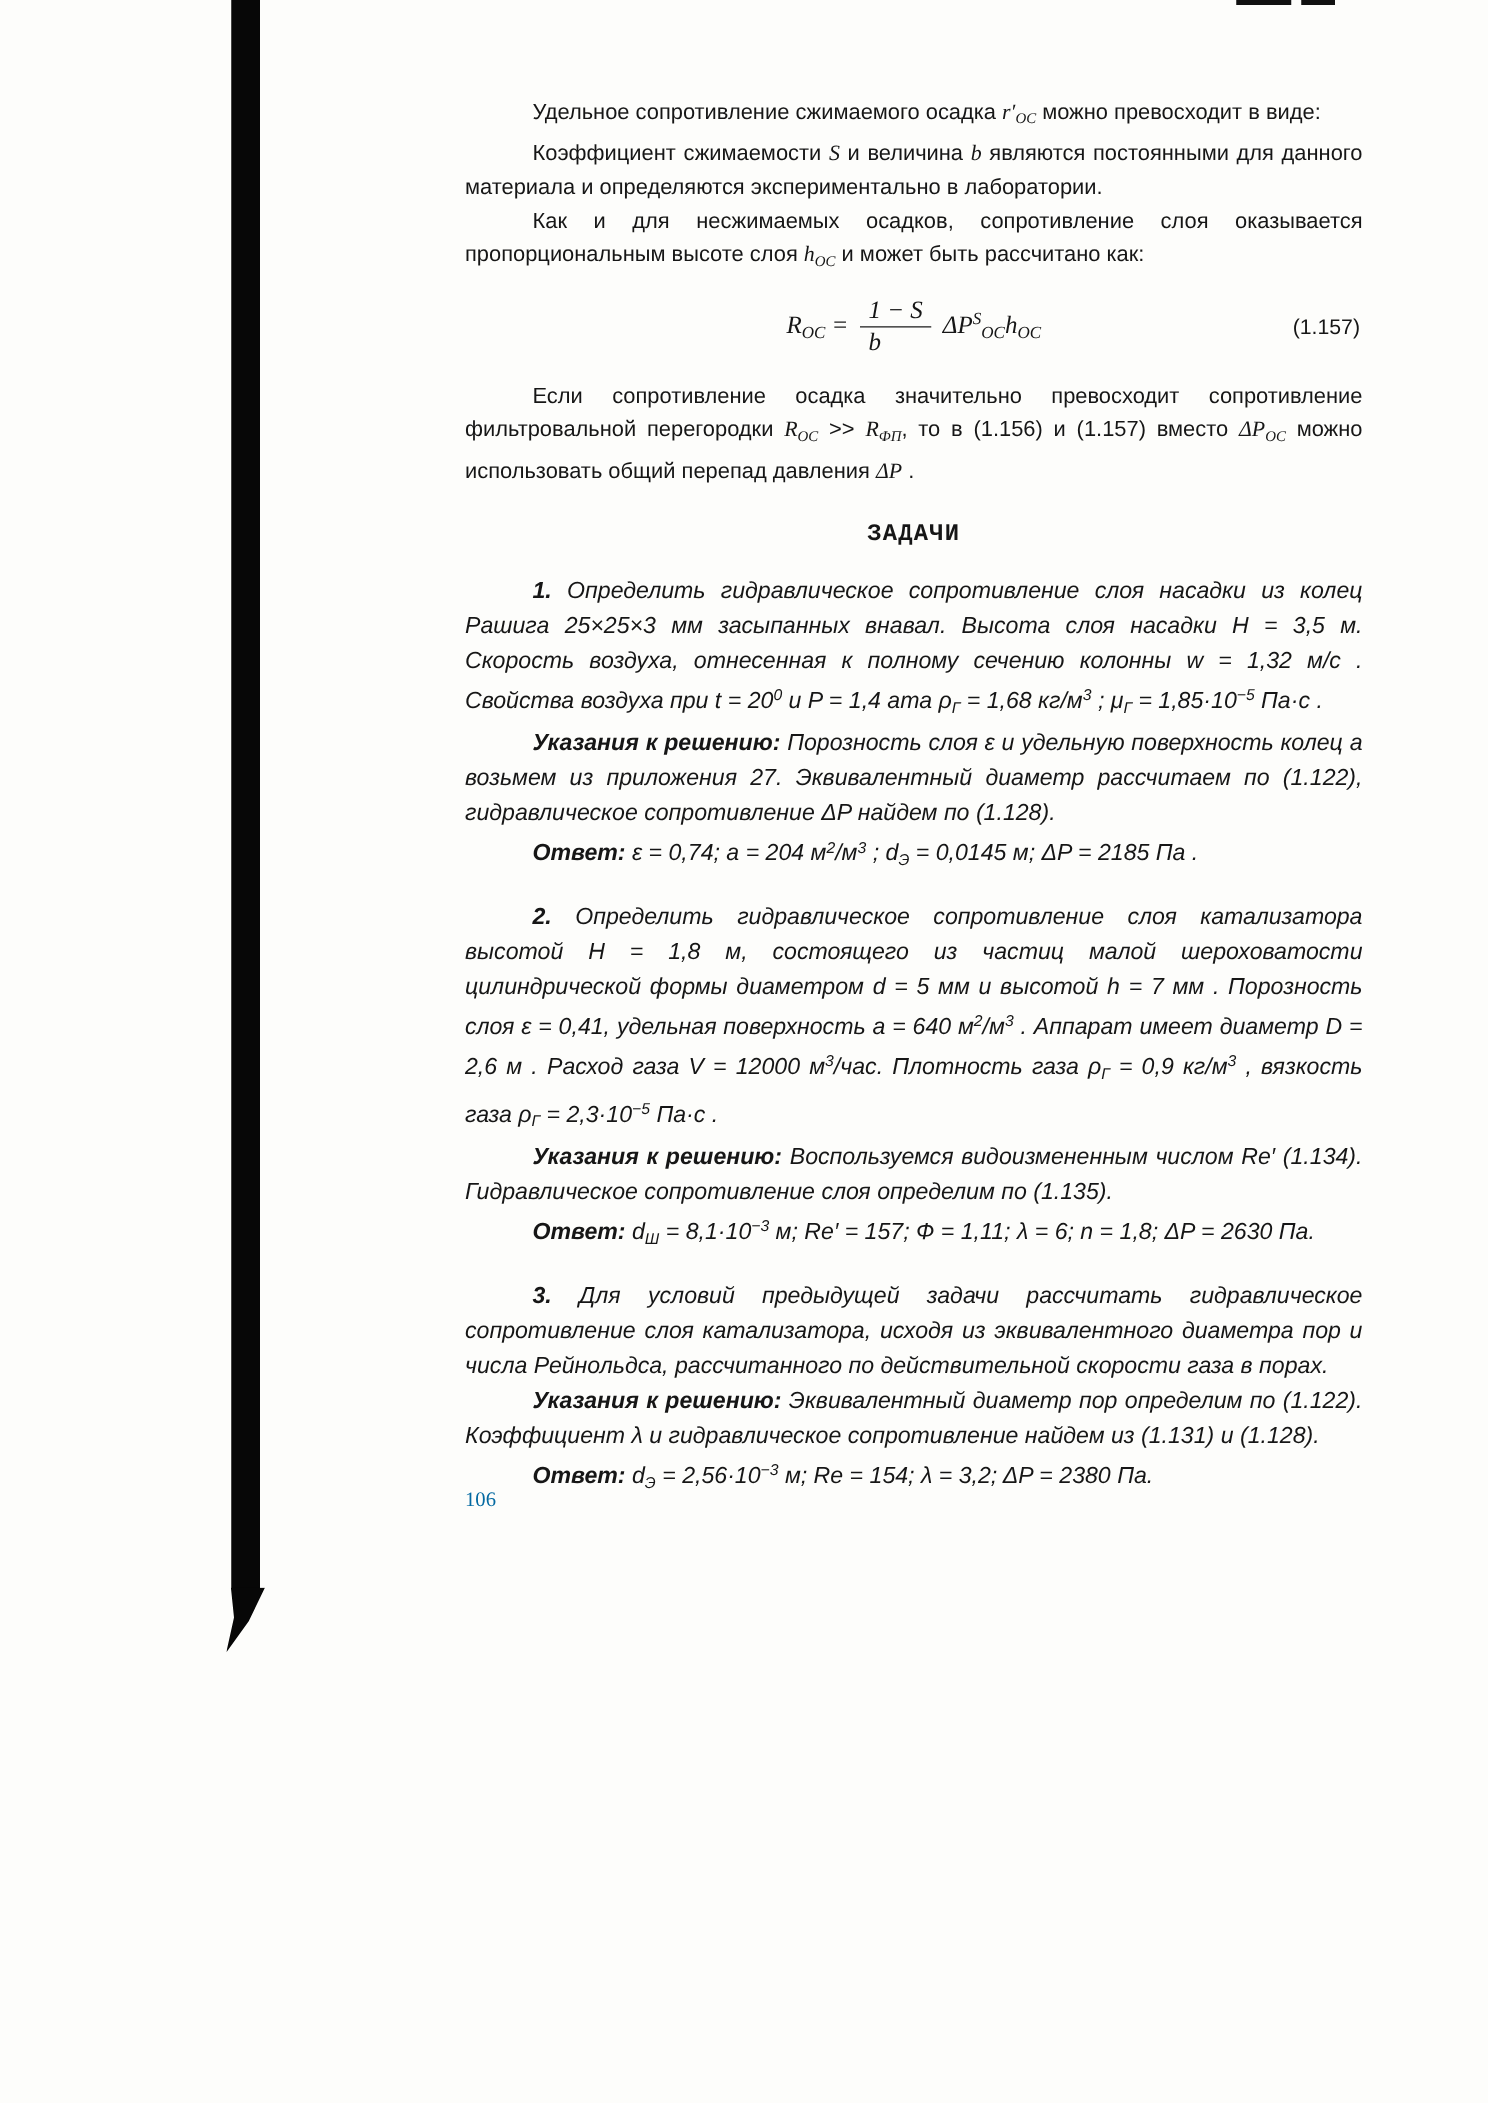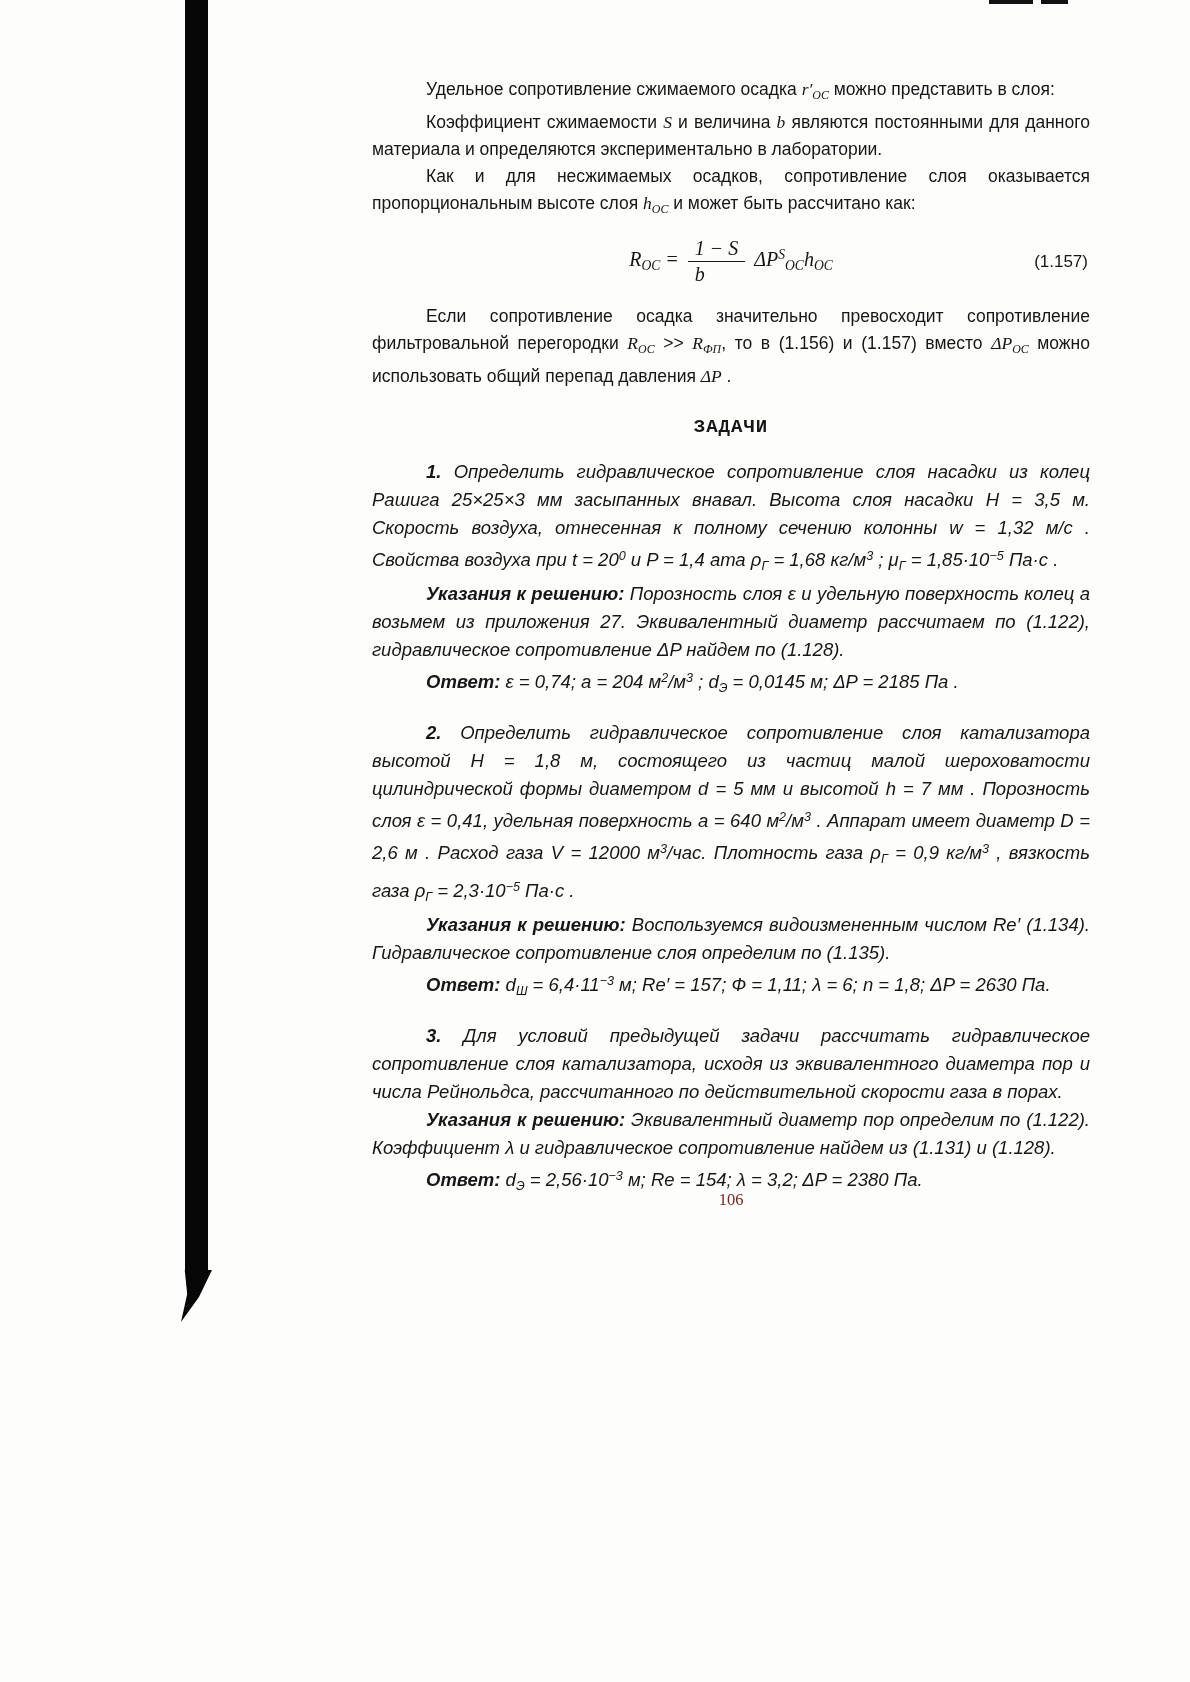--- a/index.html
+++ b/index.html
@@ -46,36 +46,36 @@
   .frac .den { display:block; padding:1px 7px 0; }
 
   
   .rs-i  { font-style:italic; font-family:"Liberation Serif", serif; }
   .rs-b  { font-weight:bold; }
   .rs-sub{ font-size:68%; vertical-align:-0.3em; }
   .rs-sup{ font-size:68%; vertical-align:0.5em; }
   .rs-i.rs-sub, .rs-i.rs-sup { font-family:"Liberation Serif", serif; font-style:italic; }
 
   .page-number { position:absolute; left:372px; width:718px; top:1190px;
-                 text-align:center; font-family:"Liberation Serif", serif;
-                 font-size:16.5px; color:#7f1d1d; }
+                 text-align:left; font-family:"Liberation Serif", serif;
+                 font-size:16.5px; color:#0369a1; }
 </style>
 </head>
 <body>
 
 <div class="page">
 
   <div class="spine"></div>
   <div class="spine-tip"></div>
   <div class="mark m1"></div>
   <div class="mark m2"></div>
 
   <div class="content">
 
-    <p class="sans indent"><span>Удельное сопротивление сжимаемого осадка </span><span class="rs-i">r′</span><span class="rs-i rs-sub">ОС</span><span> можно представить в слоя:</span></p>
+    <p class="sans indent"><span>Удельное сопротивление сжимаемого осадка </span><span class="rs-i">r′</span><span class="rs-i rs-sub">ОС</span><span> можно превосходит в виде:</span></p>
 
 
     <p class="sans indent"><span>Коэффициент сжимаемости </span><span class="rs-i">S</span><span> и величина </span><span class="rs-i">b</span><span> являются постоянными для данного материала и определяются экспериментально в лаборатории.</span></p>
 
     <p class="sans indent"><span>Как и для несжимаемых осадков, сопротивление слоя оказывается пропорциональным высоте слоя </span><span class="rs-i">h</span><span class="rs-i rs-sub">ОС</span><span> и может быть рассчитано как:</span></p>
 
     <div class="eq-row">
       <span>
         <span><span>R</span><span class="rs-sub">ОС</span><span> = </span></span><span class="frac"><span class="num">1 − S</span><span class="den">b</span></span><span><span> ΔP</span><span class="rs-sup">S</span><span class="rs-sub">ОС</span><span>h</span><span class="rs-sub">ОС</span></span>
       </span>
@@ -85,21 +85,21 @@
     <p class="sans indent"><span>Если сопротивление осадка значительно превосходит сопротивление фильтровальной перегородки  </span><span class="rs-i">R</span><span class="rs-i rs-sub">ОС</span><span> &gt;&gt; </span><span class="rs-i">R</span><span class="rs-i rs-sub">ФП</span><span>,  то в (1.156) и (1.157) вместо  </span><span class="rs-i">ΔP</span><span class="rs-i rs-sub">ОС</span><span>  можно использовать общий перепад давления  </span><span class="rs-i">ΔP</span><span> .</span></p>
 
     <h2 class="heading">ЗАДАЧИ</h2>
 
     <p class="prob indent"><span class="rs-b">1. </span><span>Определить гидравлическое сопротивление слоя насадки из колец Рашига </span><span>25×25×3 мм</span><span>  засыпанных внавал. Высота слоя насадки </span><span>H = 3,5 м</span><span>. Скорость воздуха, отнесенная к полному сечению колонны </span><span>w = 1,32  м/с</span><span> . Свойства воздуха при </span><span>t = 20</span><span class="rs-sup">0</span><span>  и  </span><span>P = 1,4 ата  </span><span>ρ</span><span class="rs-sub">Г</span><span> = 1,68 кг/м</span><span class="rs-sup">3</span><span> ;  </span><span>μ</span><span class="rs-sub">Г</span><span> = 1,85·10</span><span class="rs-sup">−5</span><span>  Па·с .</span></p>
     <p class="prob indent"><span class="rs-b">Указания к решению: </span><span>Порозность слоя </span><span>ε</span><span>  и удельную поверхность колец  </span><span>а</span><span>  возьмем из приложения 27. Эквивалентный диаметр рассчитаем по (1.122), гидравлическое сопротивление </span><span>ΔP</span><span> найдем по (1.128).</span></p>
     <p class="prob indent"><span class="rs-b">Ответ: </span><span>ε = 0,74;  a = 204  м</span><span class="rs-sup">2</span><span>/м</span><span class="rs-sup">3</span><span> ;  d</span><span class="rs-sub">Э</span><span> = 0,0145 м;  ΔP = 2185 Па .</span></p>
 
     <p class="prob indent gap"><span class="rs-b">2. </span><span>Определить гидравлическое сопротивление слоя катализатора высотой </span><span>H = 1,8 м</span><span>,  состоящего из частиц малой шероховатости цилиндрической формы диаметром </span><span>d = 5 мм</span><span>  и высотой  </span><span>h = 7 мм</span><span> . Порозность слоя </span><span>ε = 0,41</span><span>, удельная поверхность </span><span>a = 640  м</span><span class="rs-sup">2</span><span>/м</span><span class="rs-sup">3</span><span> . Аппарат имеет диаметр </span><span>D = 2,6 м</span><span> . Расход газа </span><span>V = 12000 м</span><span class="rs-sup">3</span><span>/час</span><span>.  Плотность  газа  </span><span>ρ</span><span class="rs-sub">Г</span><span> = 0,9 кг/м</span><span class="rs-sup">3</span><span> ,  вязкость  газа </span><span>ρ</span><span class="rs-sub">Г</span><span> = 2,3·10</span><span class="rs-sup">−5</span><span>  Па·с .</span></p>
     <p class="prob indent"><span class="rs-b">Указания к решению: </span><span>Воспользуемся  видоизмененным  числом  </span><span>Re′</span><span> (1.134). Гидравлическое сопротивление слоя определим по (1.135).</span></p>
-    <p class="prob indent"><span class="rs-b">Ответ: </span><span>d</span><span class="rs-sub">Ш</span><span> = 6,4·11</span><span class="rs-sup">−3</span><span>  м;  Re′ = 157;  Ф = 1,11;  λ = 6;  n = 1,8;  ΔP = 2630 Па.</span></p>
+    <p class="prob indent"><span class="rs-b">Ответ: </span><span>d</span><span class="rs-sub">Ш</span><span> = 8,1·10</span><span class="rs-sup">−3</span><span>  м;  Re′ = 157;  Ф = 1,11;  λ = 6;  n = 1,8;  ΔP = 2630 Па.</span></p>
 
     <p class="prob indent gap"><span class="rs-b">3. </span><span>Для условий предыдущей задачи рассчитать гидравлическое сопротивление слоя катализатора, исходя из эквивалентного диаметра пор и числа Рейнольдса, рассчитанного по действительной скорости газа в порах.</span></p>
     <p class="prob indent"><span class="rs-b">Указания к решению: </span><span>Эквивалентный диаметр пор определим по (1.122). Коэффициент </span><span>λ</span><span>  и гидравлическое сопротивление найдем из (1.131) и (1.128).</span></p>
     <p class="prob indent"><span class="rs-b">Ответ: </span><span>d</span><span class="rs-sub">Э</span><span> = 2,56·10</span><span class="rs-sup">−3</span><span>  м;  Re = 154;  λ = 3,2;  ΔP = 2380 Па.</span></p>
 
   </div>
 
   <div class="page-number">106</div>
 
 </div>

